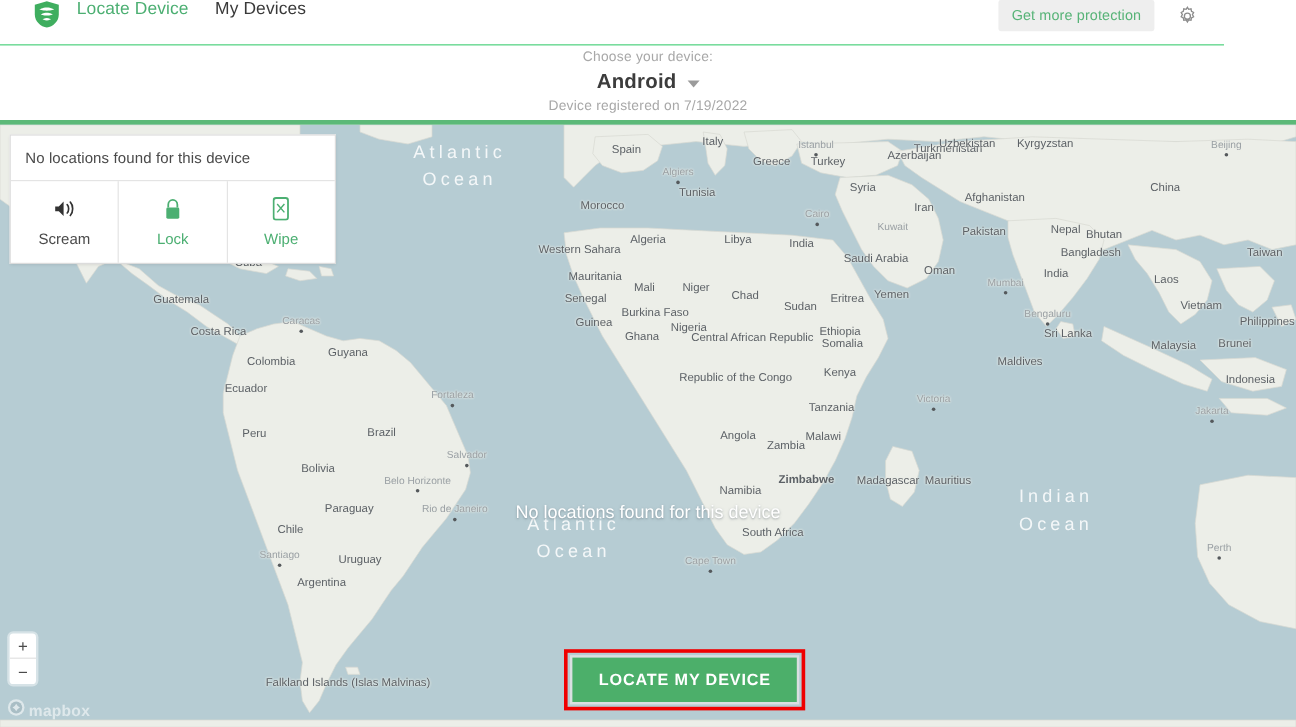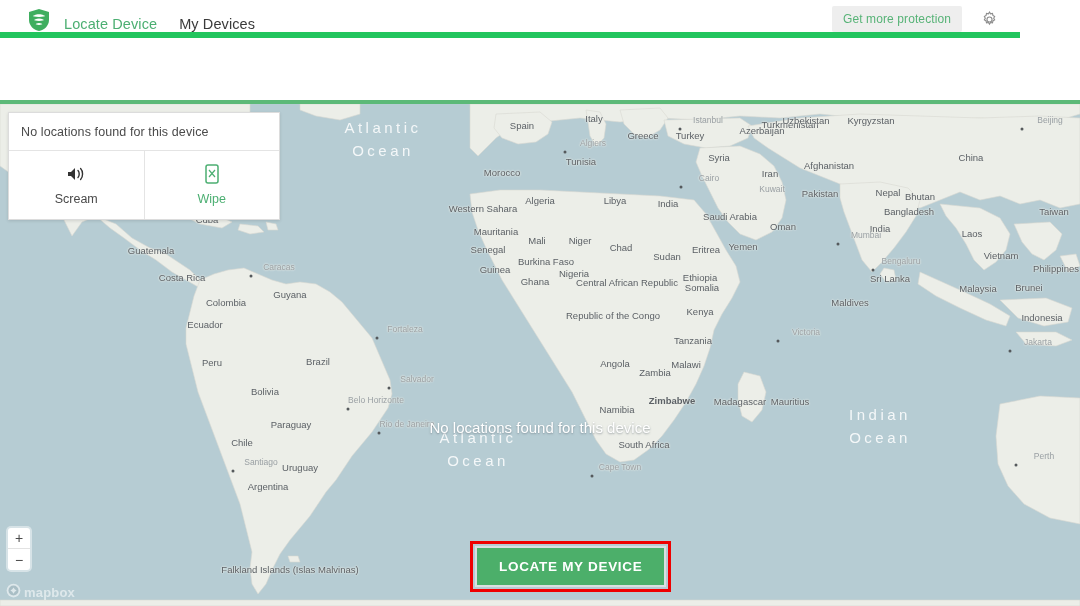--- a/index.html
+++ b/index.html
@@ -8,22 +8,22 @@
     font-family: "Liberation Sans", sans-serif;
     background: #ffffff;
     overflow: hidden;
   }
   #app { position: relative; width: 1080px; height: 606px; }
 
   
   .topbar {
     position: absolute; top: 0; left: 0; width: 1020px; height: 38px;
     background: #ffffff;
-    border-bottom: 6px solid #22c55e;
-    display: flex; align-items: flex-end;
+    border-bottom: 1px solid #22c55e;
+    display: flex; align-items: flex-start;
   }
   .brand-logo { margin-left: 28px; display: flex; align-items: center; }
   .nav-link {
     margin-left: 14px; font-size: 14.5px; color: #4caf72;
     letter-spacing: .1px; cursor: pointer;
   }
   .nav-link-active {
     margin-left: 22px; font-size: 14.5px; color: #3a3a3a;
     letter-spacing: .1px; cursor: pointer;
   }
@@ -71,21 +71,21 @@
     background: #b6ccd3; overflow: hidden;
   }
   .land { position: absolute; fill: #eceee8; stroke: #d8d9d2; stroke-width: .6; }
   .maplabel {
     position: absolute; color: #5c6166; font-size: 9.5px;
     white-space: nowrap; transform: translate(-50%, -50%);
     text-shadow: 0 0 2px #eceee8, 0 0 2px #eceee8;
     pointer-events: none;
   }
   .maplabel.city {
-    color: #9aa0a4; font-size: 8.5px; margin-left: 28px;
+    color: #9aa0a4; font-size: 8.5px;
   }
   .citydot {
     position: absolute; width: 3px; height: 3px; background: #55595c;
     border-radius: 50%; transform: translate(-50%, -50%);
   }
   .oceanlabel {
     position: absolute; color: #ffffff; 
     font-size: 15px; letter-spacing: 3.5px; white-space: nowrap;
     transform: translate(-50%, -50%); opacity: .85; pointer-events: none;
     text-align: center; line-height: 1.5;
@@ -177,20 +177,28 @@
       <button class="get-protection">Get more protection</button>
       <span class="gear-btn">
         <svg width="19" height="19" viewBox="0 0 24 24" fill="none" stroke="#8c8c8c" stroke-width="1.4">
           <circle cx="12" cy="12" r="3.2"></circle>
           <path d="M12 2.6 l1.3 2.2 2.5-.5 .5 2.5 2.2 1.3 -1.2 2.2 1.2 2.2 -2.2 1.3 -.5 2.5 -2.5-.5 -1.3 2.2 -1.3-2.2 -2.5 .5 -.5-2.5 -2.2-1.3 1.2-2.2 -1.2-2.2 2.2-1.3 .5-2.5 2.5 .5 Z"></path>
         </svg>
       </span>
     </div>
   </div>
 
+  <div class="chooser">
+    <div class="chooser-label">Choose your device:</div>
+    <div class="device-row">
+      <span class="device-name">Android</span>
+      <span class="caret"></span>
+    </div>
+    <div class="registered">Device registered on 7/19/2022</div>
+  </div>
 
   <div class="green-bar"></div>
 
   <div class="map">
 
     <svg class="land" width="1080" height="502" viewBox="0 0 1080 502">
       <g>
 
         <path d="M0 0 L250 0 L250 30 L238 44 L222 52 L205 56 L196 70 L180 66 L168 56 L150 58 L134 72 L120 86 L108 100 L96 112 L82 118 L72 132 L66 120 L58 104 L46 92 L30 84 L14 72 L0 62 Z"></path>
         <path d="M96 112 L116 120 L132 134 L150 144 L166 150 L178 158 L190 166 L200 176 L210 186 L200 184 L186 176 L172 168 L156 156 L140 146 L124 134 L110 124 Z"></path>
@@ -380,20 +388,29 @@
           <div class="action-icon">
             <svg width="20" height="16" viewBox="0 0 20 16">
               <path d="M2 6 H5 L9 2 V14 L5 10 H2 Z" fill="#333"></path>
               <path d="M12 4.5 C13.6 6 13.6 10 12 11.5" stroke="#333" stroke-width="1.4" fill="none" stroke-linecap="round"></path>
               <path d="M14.6 2.4 C17.2 5 17.2 11 14.6 13.6" stroke="#333" stroke-width="1.4" fill="none" stroke-linecap="round"></path>
             </svg>
           </div>
           <div class="action-label dark">Scream</div>
         </div>
 
+        <div class="action">
+          <div class="action-icon">
+            <svg width="16" height="19" viewBox="0 0 16 19">
+              <path d="M4.2 8 V5.6 C4.2 3.3 5.9 1.6 8 1.6 C10.1 1.6 11.8 3.3 11.8 5.6 V8" stroke="#4caf72" stroke-width="1.5" fill="none"></path>
+              <rect x="2.6" y="8" width="10.8" height="9.2" rx="1.2" fill="#4caf72"></rect>
+            </svg>
+          </div>
+          <div class="action-label green">Lock</div>
+        </div>
 
         <div class="action">
           <div class="action-icon">
             <svg width="14" height="20" viewBox="0 0 14 20">
               <rect x="1" y="1" width="12" height="18" rx="2" stroke="#4caf72" stroke-width="1.5" fill="none"></rect>
               <path d="M4 6 L10 13 M10 6 L4 13" stroke="#4caf72" stroke-width="1.2"></path>
             </svg>
           </div>
           <div class="action-label green">Wipe</div>
         </div>

